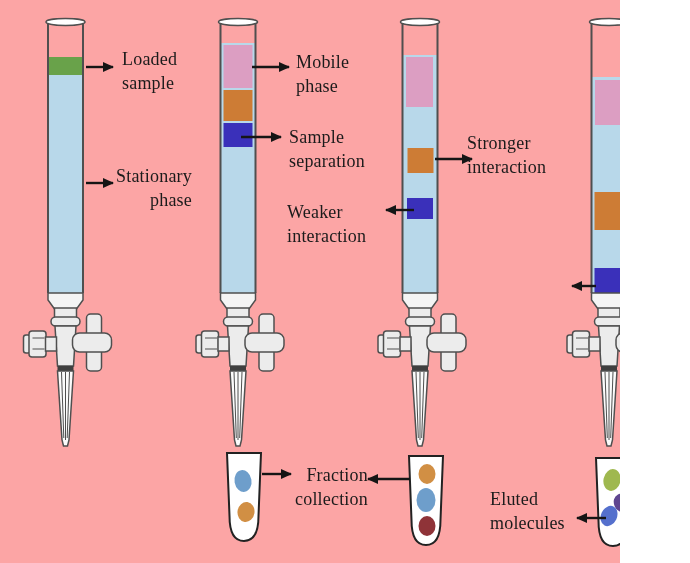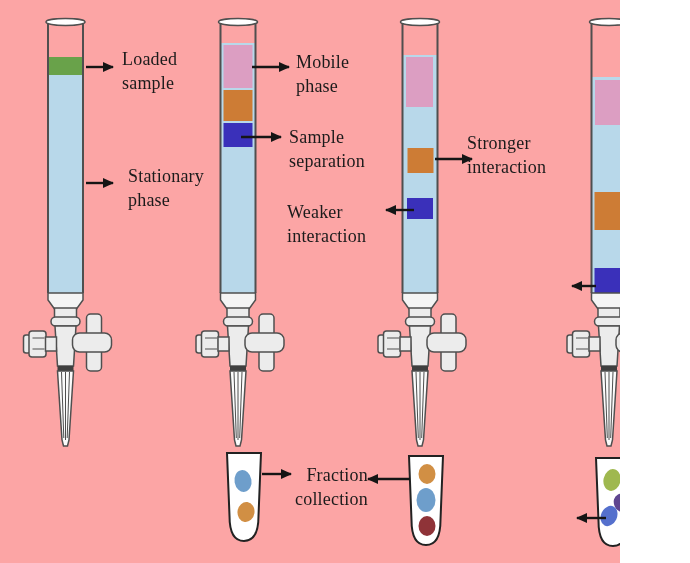--- a/index.html
+++ b/index.html
@@ -103,26 +103,28 @@
     <line x1="435" y1="159" x2="472" y2="159" marker-end="url(#ah)"></line>
     <line x1="596" y1="286" x2="572" y2="286" marker-end="url(#ah)"></line>
     <line x1="262" y1="474" x2="291" y2="474" marker-end="url(#ah)"></line>
     <line x1="410" y1="479" x2="368" y2="479" marker-end="url(#ah)"></line>
     <line x1="606" y1="518" x2="577" y2="518" marker-end="url(#ah)"></line>
   </g>
 </svg>
 
 <div class="lbl" style="left:122px; top:47px;">Loaded
 sample</div>
-<div class="lbl" style="left:128px; top:164px;">Stationary
+<div class="lbl" style="left:116px; top:164px;text-align:right;">Stationary
 phase</div>
 <div class="lbl" style="left:296px; top:50px;">Mobile
 phase</div>
 <div class="lbl" style="left:289px; top:125px;">Sample
 separation</div>
 <div class="lbl" style="left:287px; top:200px;">Weaker
 interaction</div>
 <div class="lbl" style="left:467px; top:131px;">Stronger
 interaction</div>
 <div class="lbl" style="left:295px; top:463px;text-align:right;">Fraction
 collection</div>
+<div class="lbl" style="left:490px; top:487px;">Eluted
+molecules</div>
 
 </div>
 
 </body></html>

